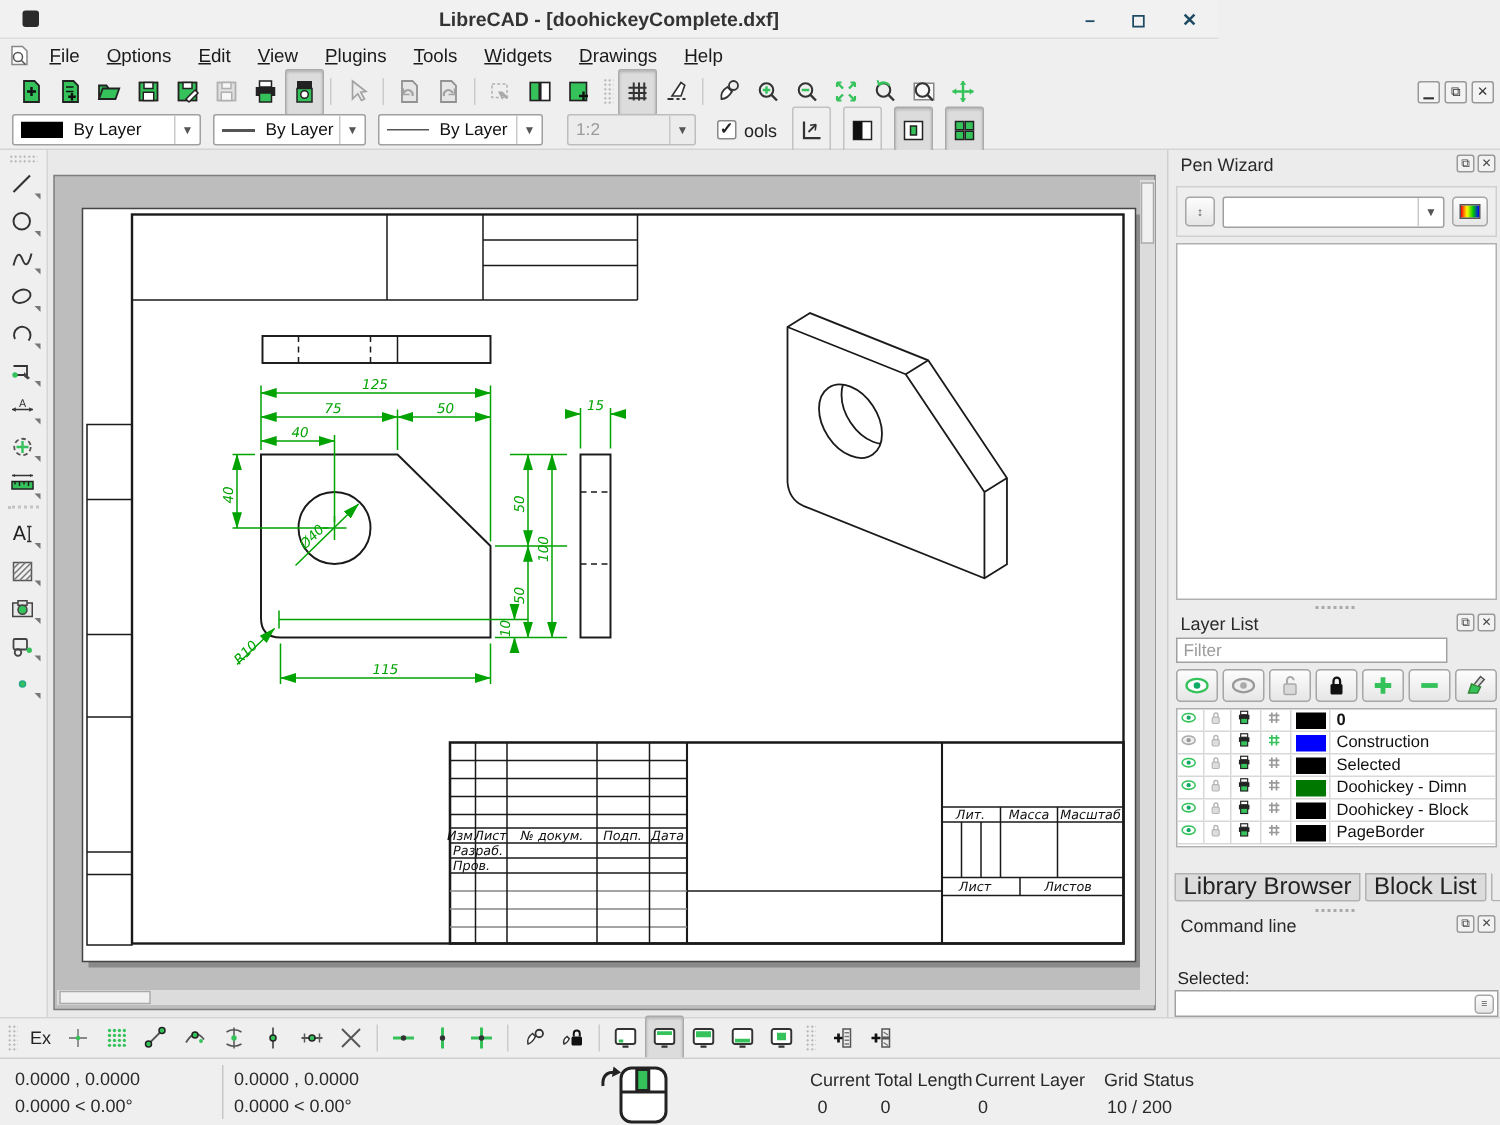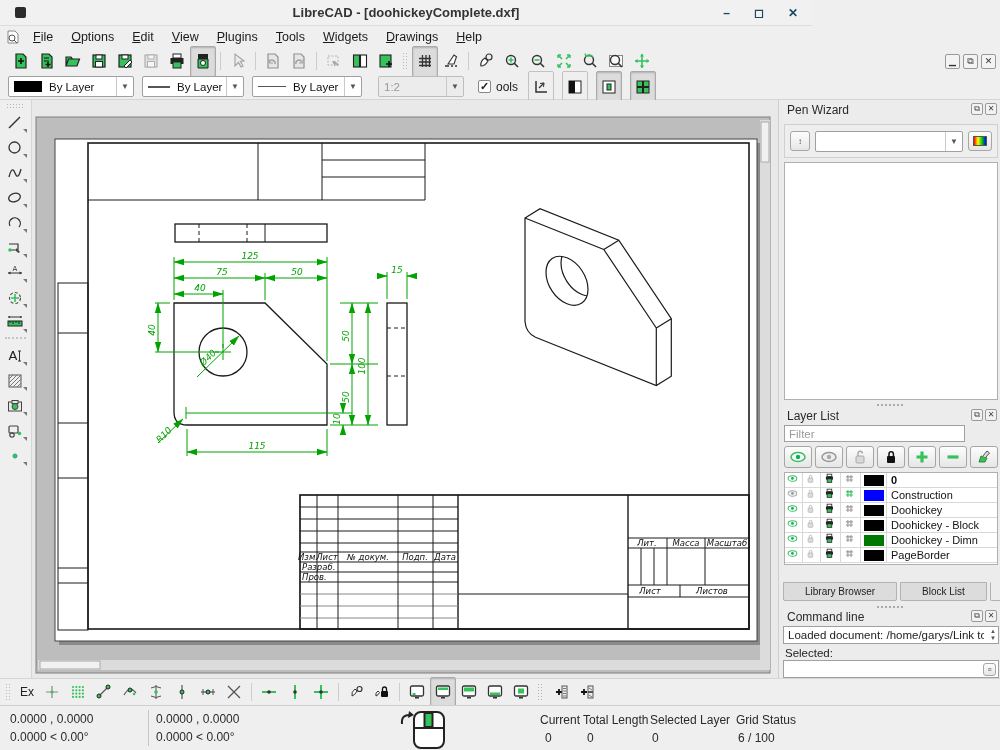--- a/index.html
+++ b/index.html
@@ -36,21 +36,21 @@
 .lthandle{height:6px;margin:3px 6px 2px;background-image:radial-gradient(#b5b5b5 30%,transparent 31%);background-size:3px 3px}
 .ltsep{height:5px;margin:2px 5px;border-top:2px dotted #c4c4c4}
 #canvas{left:32px;top:100px;width:746px;height:578px;background:#e9e9e9}
 #rightpanel{left:778px;top:100px;width:222px;height:578px;background:#ececec;border-left:1px solid #cfcfcf}
 .dockhead{position:absolute;left:0;right:0;height:16px;padding:1px 8px;font-size:12px;color:#2a2a2a}
 .dockbtns{position:absolute;right:3px;top:1px;display:flex;gap:2px}
 .dockbtn{width:12px;height:12px;border:1px solid #9a9a9a;background:#f2f2f2;font-size:8px;line-height:10px;text-align:center;color:#444;border-radius:2px}
 .tinput{border:1px solid #a0a0a0;background:#fff;font-size:11.5px;color:#222;display:flex;align-items:center;padding:0 4px}
 .tinput .ph{color:#9a9a9a}
 .lbtn{border:1px solid #a6a6a6;background:linear-gradient(#fdfdfd,#e6e6e6);border-radius:3px;display:flex;align-items:center;justify-content:center}
-.dtab{height:19px;padding:0 21px;font-size:10px;border:1px solid #b2b2b2;background:#dcdcdc;display:flex;align-items:center;color:#222;border-radius:0 0 2px 2px;white-space:nowrap}
+.dtab{height:19px;padding:0 5px;font-size:16px;border:1px solid #b2b2b2;background:#dcdcdc;display:flex;align-items:center;color:#222;border-radius:0 0 2px 2px;white-space:nowrap}
 .dtab.active{background:#ececec;border-top-color:#ececec}
 .splitdots{position:absolute;left:0;right:0;height:5px;display:flex;align-items:center;justify-content:center}
 .splitdots i{width:26px;border-top:2px dotted #aaa}
 #layertable{position:absolute;left:5px;top:372px;width:214px;height:93px;background:#fff;border:1px solid #b0b0b0;overflow:hidden}
 .lrow{display:flex;align-items:center;height:15px;border-bottom:1px solid #d8d8d8}
 .lrow .cell{display:flex;align-items:center;justify-content:center;border-right:1px solid #d8d8d8;align-self:stretch}
 .lrow .lname{font-size:11px;padding-left:4px;color:#111;white-space:nowrap}
 #snapbar{left:0;top:678px;width:1000px;height:27px;border-top:1px solid #d5d5d5;display:flex;align-items:center;padding-left:2px;background:#efefef}
 #statusbar{left:0;top:705px;width:1000px;height:45px;border-top:1px solid #cfcfcf;background:#efefef;font-size:12px;color:#2a2a2a}
 svg{display:block}
@@ -768,21 +768,21 @@
             </svg>
           </span>
    <span class="cell" style="width:20px">
             <svg width="14" height="14" viewBox="0 0 18 18">
               <path d="M2.5,5 h9 M2.5,9 h9 M5,2.5 v9 M9,2.5 v9" stroke="#999" stroke-width="1.4"></path>
             </svg>
           </span>
    <span class="cell" style="width:26px">
             <span style="width:20px;height:11px;background:#000000"></span>
           </span>
-   <span class="lname" style="">Doohickey</span>
+   <span class="lname" style="">Selected</span>
   </div>
         <div class="lrow">
    <span class="cell" style="width:18px">
             <svg width="14" height="14" viewBox="0 0 18 18">
               <ellipse cx="7" cy="7" rx="5.6" ry="3.6" fill="#fff" stroke="#35c25b" stroke-width="1.3"></ellipse>
               <circle cx="7" cy="7" r="1.8" fill="#1a6"></circle>
             </svg>
           </span>
    <span class="cell" style="width:18px">
             <svg width="14" height="14" viewBox="0 0 18 18">
@@ -796,23 +796,23 @@
               <rect x="2.5" y="4.5" width="9" height="4" fill="#222"></rect>
               <rect x="4" y="7.5" width="6" height="4.5" fill="#35c25b" stroke="#222"></rect>
             </svg>
           </span>
    <span class="cell" style="width:20px">
             <svg width="14" height="14" viewBox="0 0 18 18">
               <path d="M2.5,5 h9 M2.5,9 h9 M5,2.5 v9 M9,2.5 v9" stroke="#999" stroke-width="1.4"></path>
             </svg>
           </span>
    <span class="cell" style="width:26px">
-            <span style="width:20px;height:11px;background:#000000"></span>
-          </span>
-   <span class="lname" style="">Doohickey - Block</span>
+            <span style="width:20px;height:11px;background:#007800"></span>
+          </span>
+   <span class="lname" style="">Doohickey - Dimn</span>
   </div>
         <div class="lrow">
    <span class="cell" style="width:18px">
             <svg width="14" height="14" viewBox="0 0 18 18">
               <ellipse cx="7" cy="7" rx="5.6" ry="3.6" fill="#fff" stroke="#35c25b" stroke-width="1.3"></ellipse>
               <circle cx="7" cy="7" r="1.8" fill="#1a6"></circle>
             </svg>
           </span>
    <span class="cell" style="width:18px">
             <svg width="14" height="14" viewBox="0 0 18 18">
@@ -826,23 +826,23 @@
               <rect x="2.5" y="4.5" width="9" height="4" fill="#222"></rect>
               <rect x="4" y="7.5" width="6" height="4.5" fill="#35c25b" stroke="#222"></rect>
             </svg>
           </span>
    <span class="cell" style="width:20px">
             <svg width="14" height="14" viewBox="0 0 18 18">
               <path d="M2.5,5 h9 M2.5,9 h9 M5,2.5 v9 M9,2.5 v9" stroke="#999" stroke-width="1.4"></path>
             </svg>
           </span>
    <span class="cell" style="width:26px">
-            <span style="width:20px;height:11px;background:#007800"></span>
-          </span>
-   <span class="lname" style="">Doohickey - Dimn</span>
+            <span style="width:20px;height:11px;background:#000000"></span>
+          </span>
+   <span class="lname" style="">Doohickey - Block</span>
   </div>
         <div class="lrow">
    <span class="cell" style="width:18px">
             <svg width="14" height="14" viewBox="0 0 18 18">
               <ellipse cx="7" cy="7" rx="5.6" ry="3.6" fill="#fff" stroke="#35c25b" stroke-width="1.3"></ellipse>
               <circle cx="7" cy="7" r="1.8" fill="#1a6"></circle>
             </svg>
           </span>
    <span class="cell" style="width:18px">
             <svg width="14" height="14" viewBox="0 0 18 18">
@@ -876,24 +876,20 @@
     <div class="splitdots" style="top:504px">
         <i></i>
       </div>
 
     <div class="dockhead" style="top:509px">
       <span>Command line</span>
       <div class="dockbtns">
         <div class="dockbtn">⧉</div>
         <div class="dockbtn">✕</div>
       </div>
-    </div>
-    <div class="tinput" style="position:absolute;left:4px;top:526px;width:216px;height:18px;padding-right:14px">
-      <span style="white-space:nowrap;overflow:hidden">Loaded document: /home/garys/Link to</span>
-      <span style="position:absolute;right:2px;top:1px;font-size:6px;color:#555;line-height:7px">▲<br>▼</span>
     </div>
     <div class="abs" style="left:6px;top:547px;font-size:11.5px">Selected:</div>
     <div class="tinput" style="position:absolute;left:4px;top:560px;width:216px;height:18px">
       <span></span>
       <span class="lbtn" style="position:absolute;right:2px;top:2px;width:13px;height:13px;font-size:7px;color:#555">≡</span>
     </div>
   </div>
 
   <div id="snapbar" class="abs">
       <div class="thandle"></div>
@@ -1102,18 +1098,18 @@
         <path d="M11,3 l5,4 l-6,3 z" fill="#222"></path>
         <rect x="16" y="4" width="30" height="36" rx="7" fill="#fff" stroke="#222" stroke-width="2"></rect>
         <line x1="16" y1="20" x2="46" y2="20" stroke="#222" stroke-width="2"></line>
         <rect x="26.5" y="5" width="8" height="14" fill="#35c25b" stroke="#222" stroke-width="2"></rect>
       </svg>
     </div>
     <div class="abs" style="left:540px;top:7px">Current</div>
     <div class="abs" style="left:545px;top:25px">0</div>
     <div class="abs" style="left:583px;top:7px">Total Length</div>
     <div class="abs" style="left:587px;top:25px">0</div>
-    <div class="abs" style="left:650px;top:7px">Selected Layer</div>
+    <div class="abs" style="left:650px;top:7px">Current Layer</div>
     <div class="abs" style="left:652px;top:25px">0</div>
     <div class="abs" style="left:736px;top:7px">Grid Status</div>
-    <div class="abs" style="left:738px;top:25px">6 / 100</div>
+    <div class="abs" style="left:738px;top:25px">10 / 200</div>
   </div>
 </div>
 
 </body></html>

